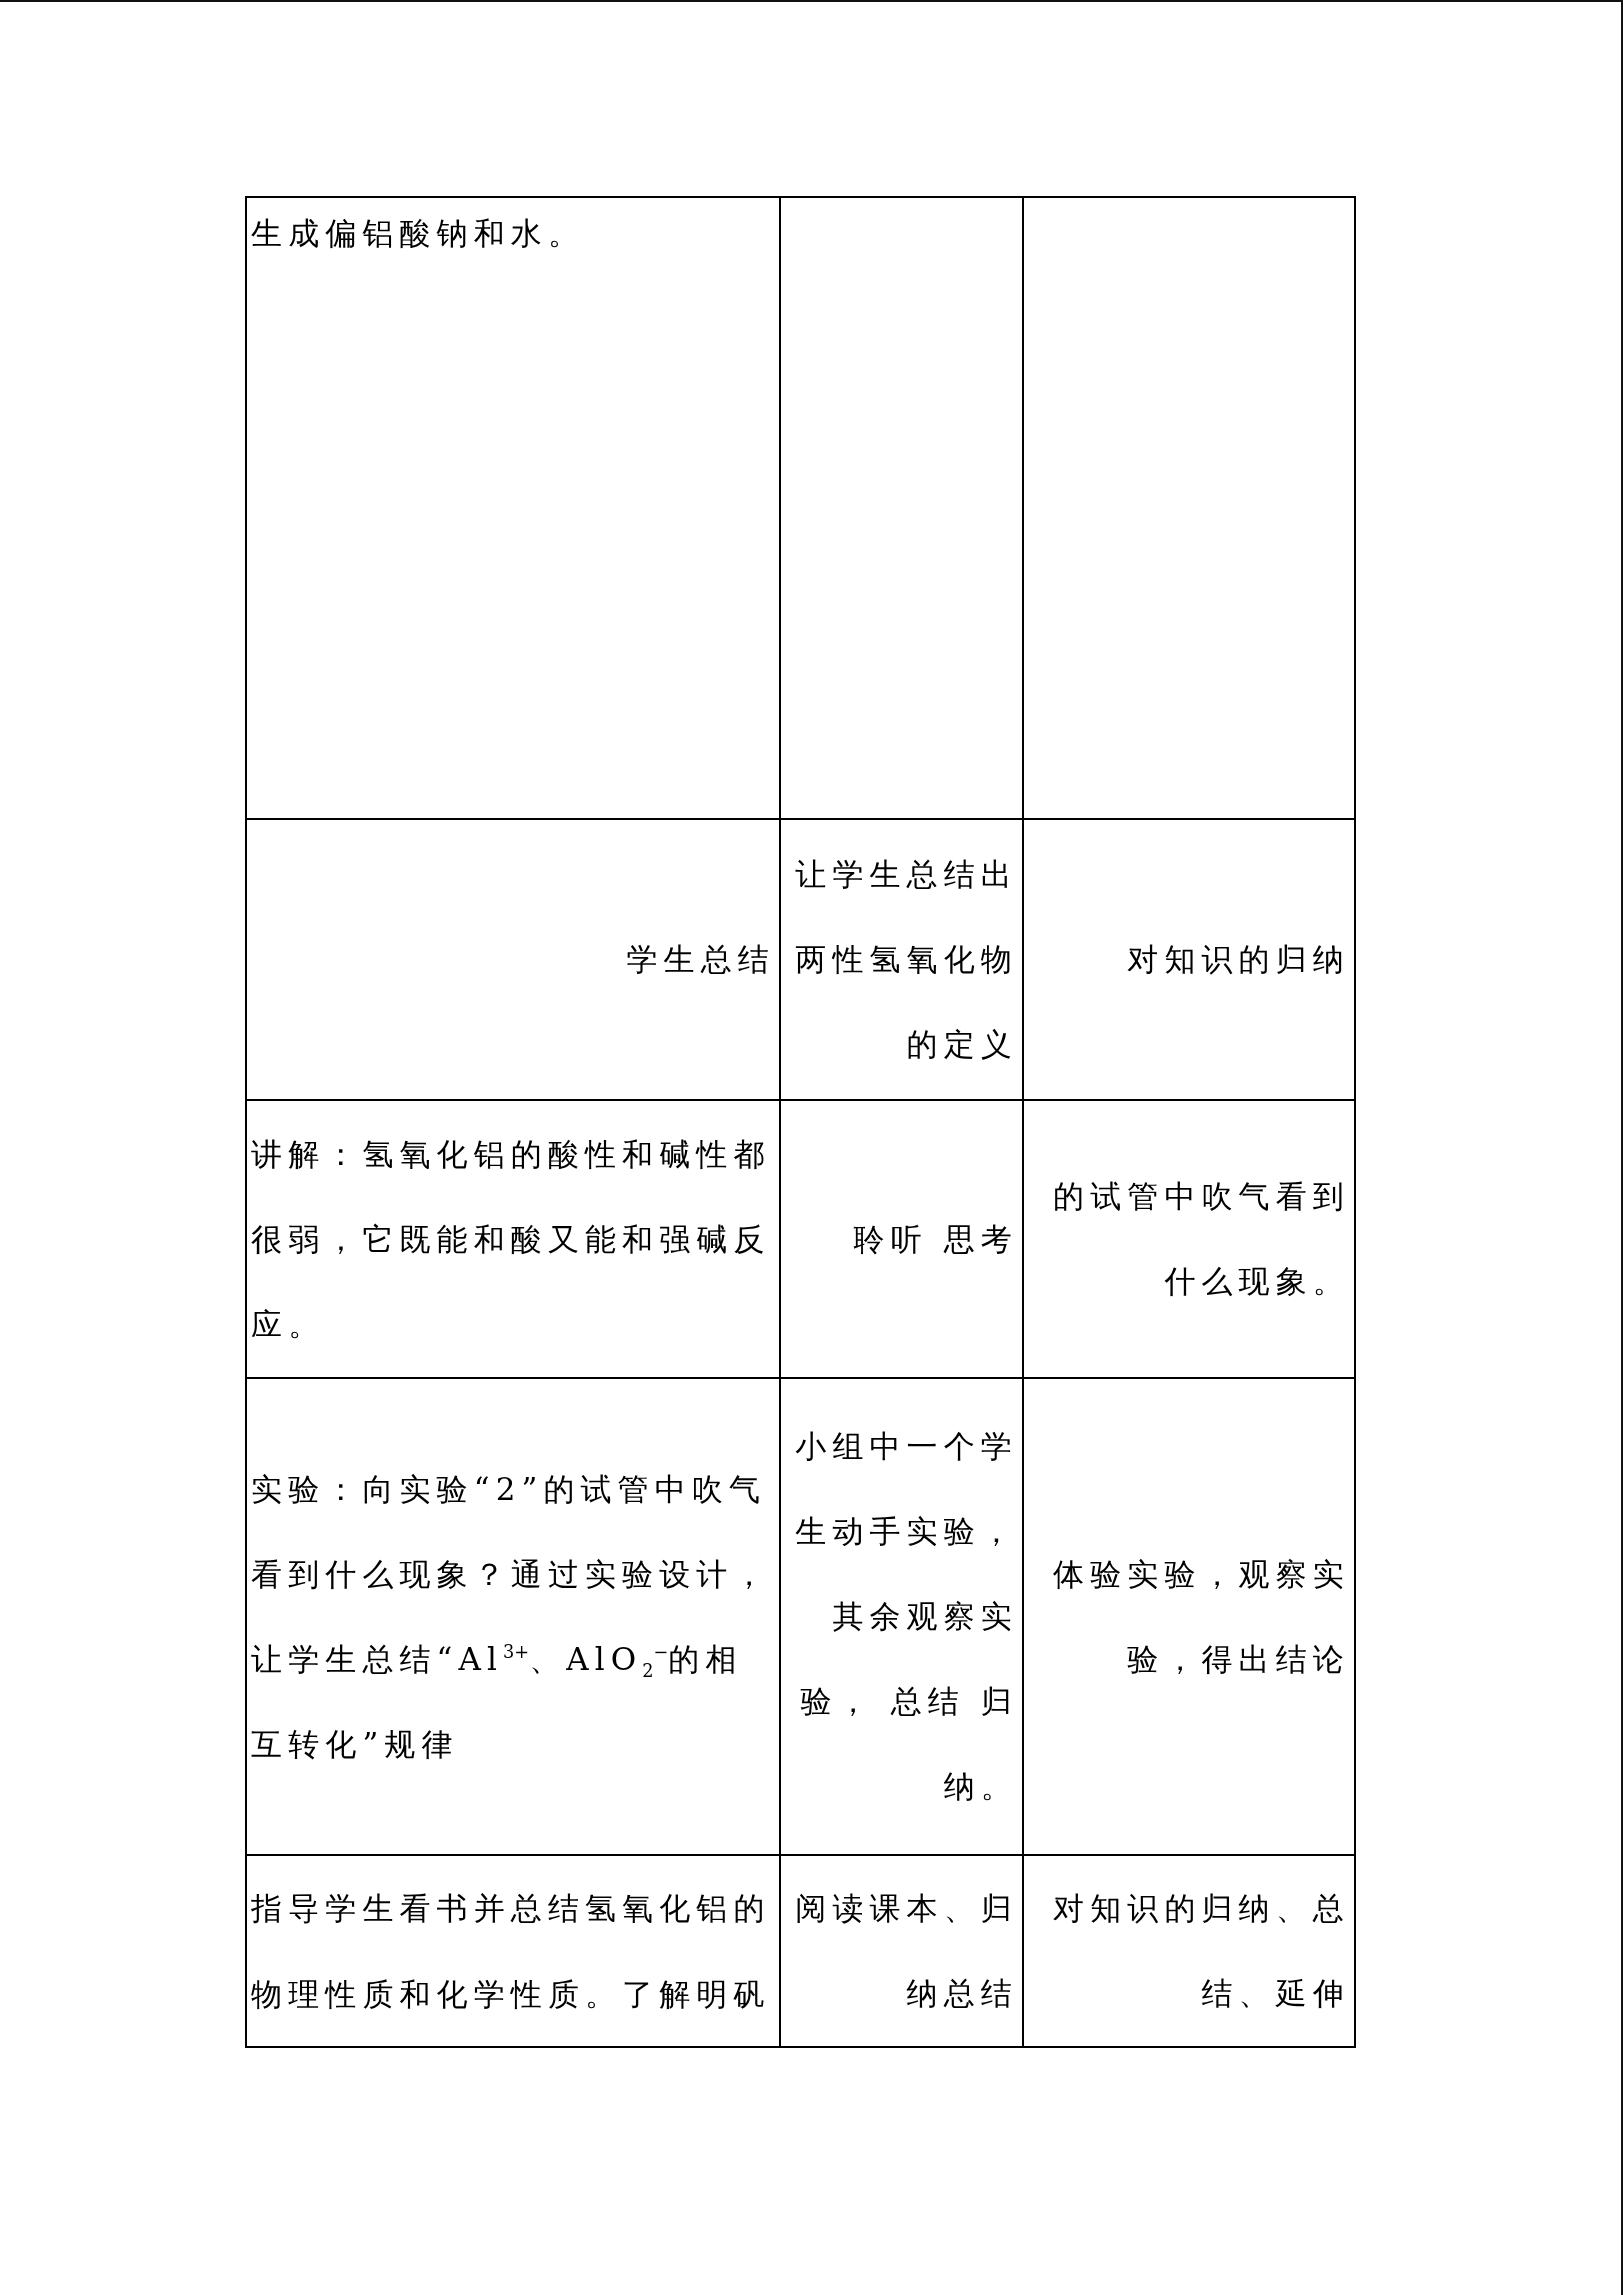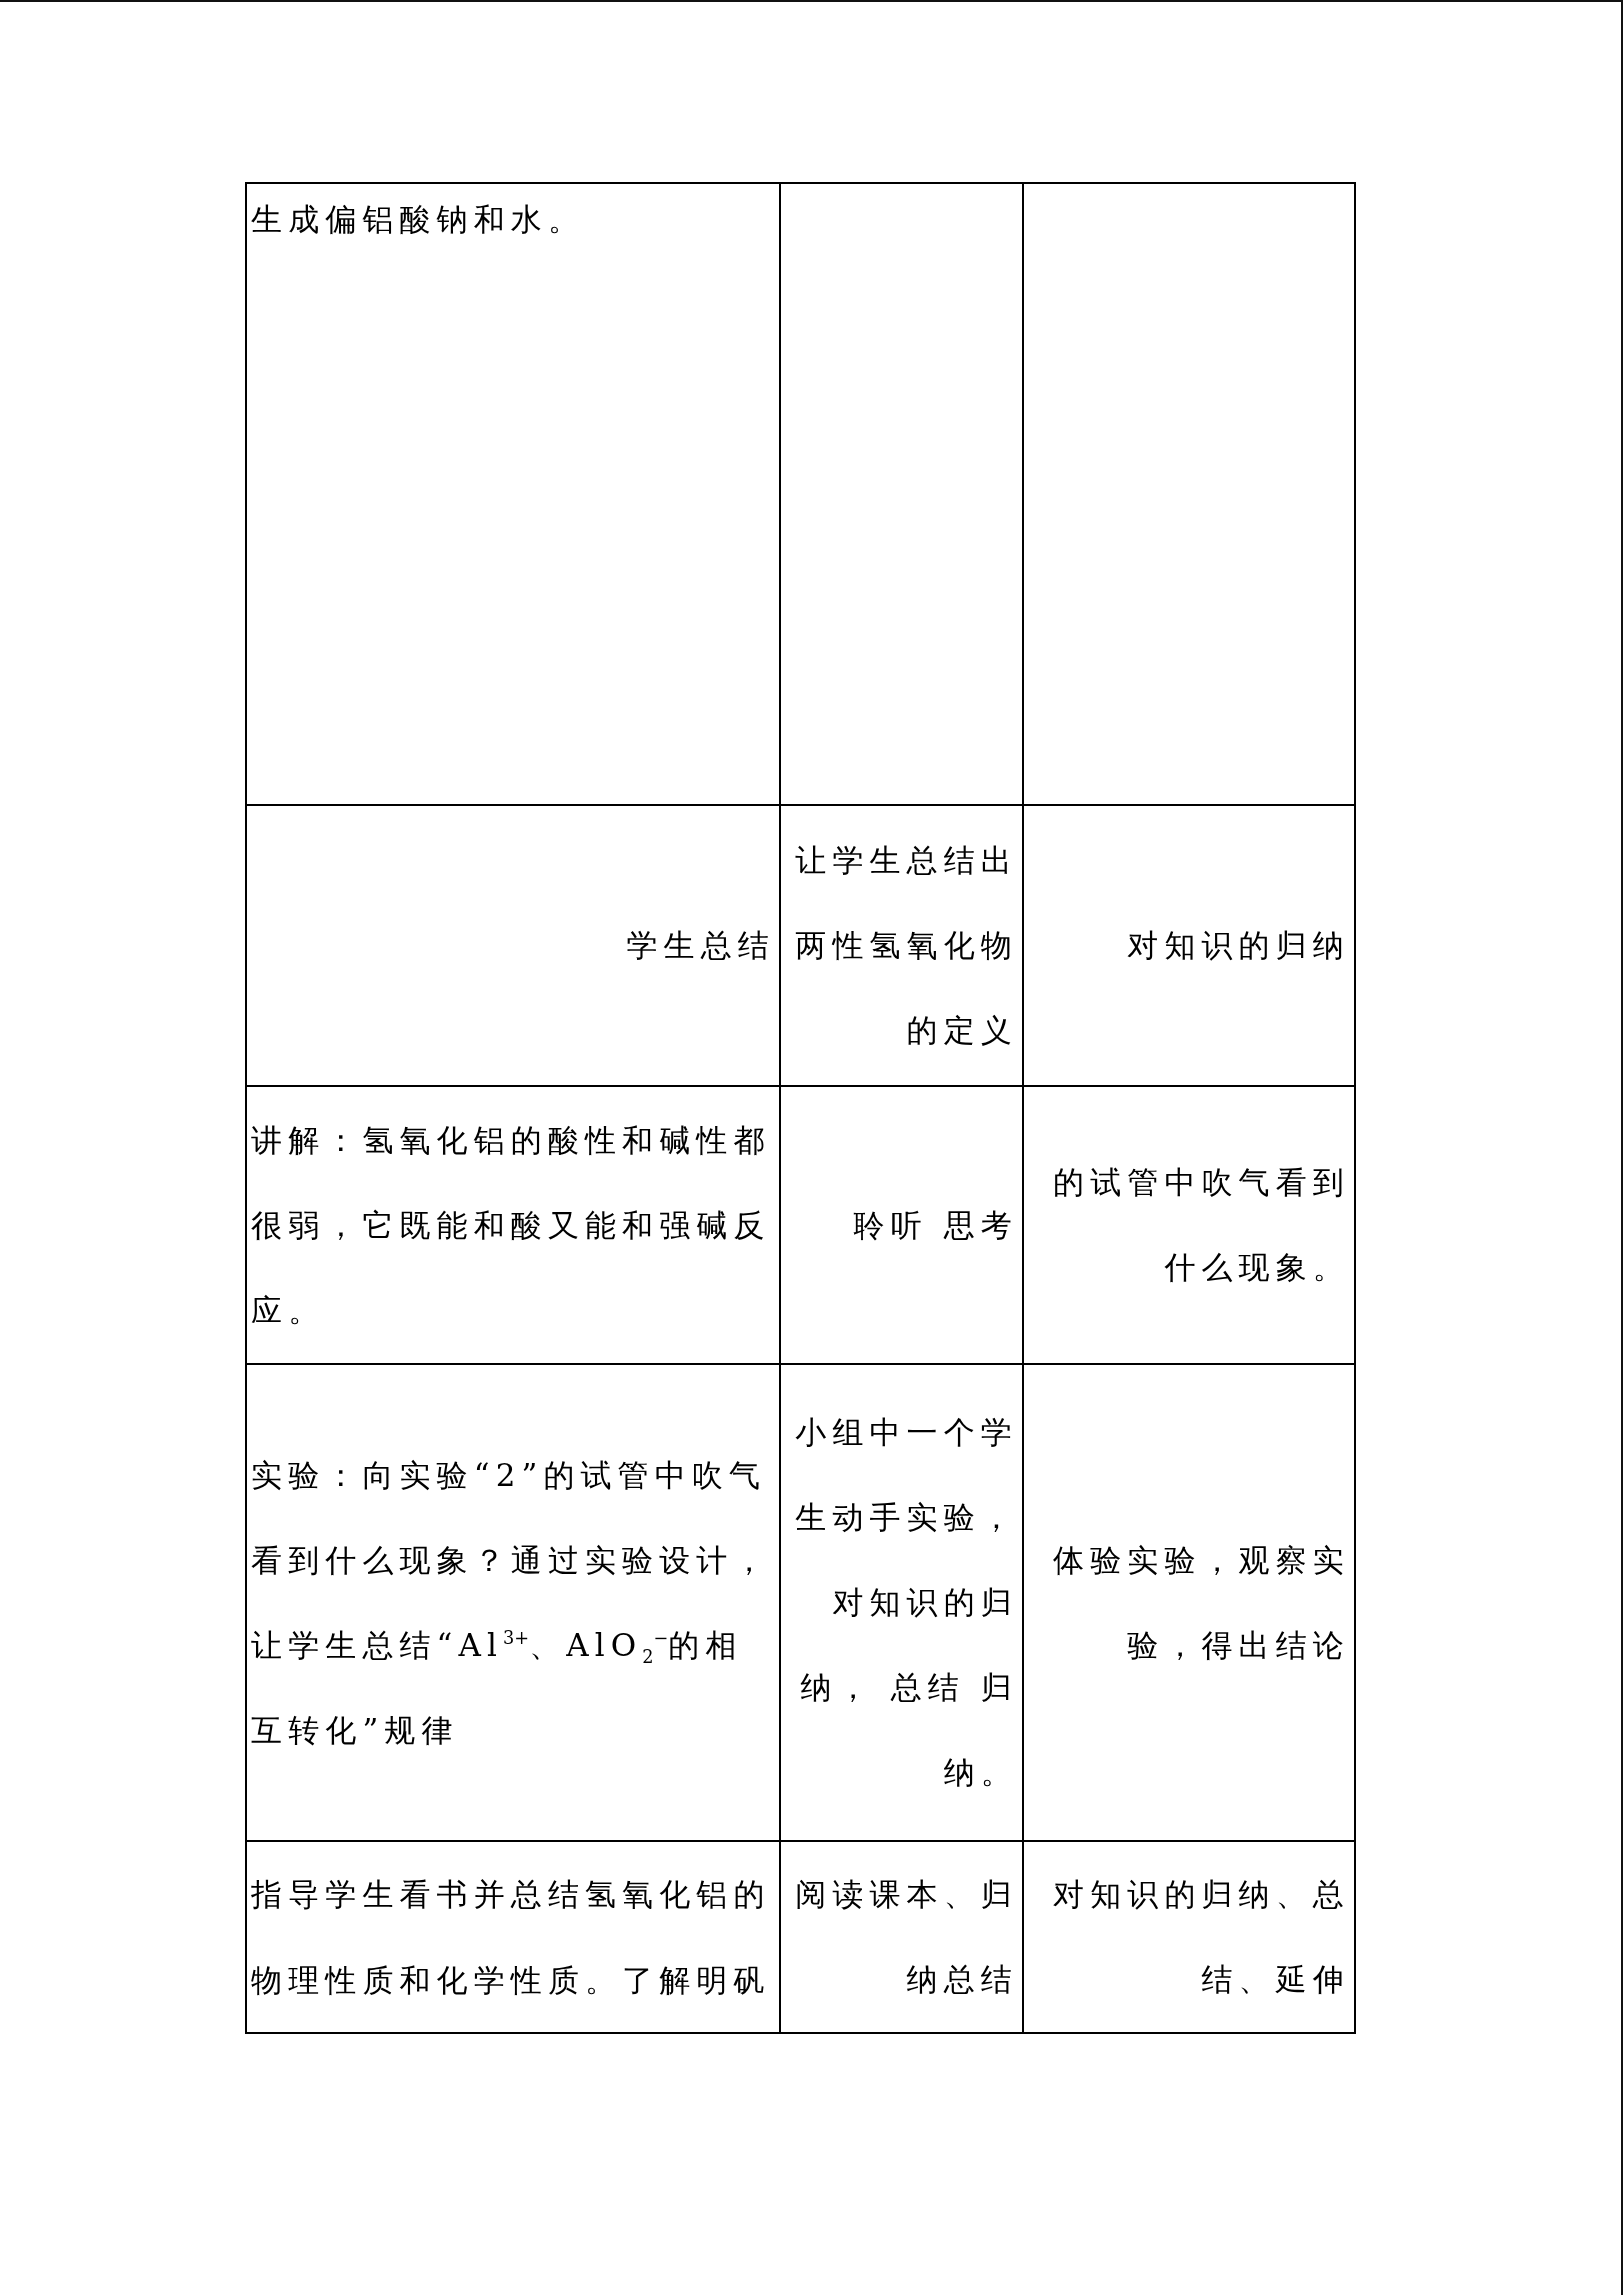--- a/index.html
+++ b/index.html
@@ -21,21 +21,21 @@
       background: #111;
     }
     .page-edge-right {
       position: absolute; right: 0; top: 0;
       width: 2px; height: 2295px;
       background: #111;
     }
     .lesson-table {
       position: absolute;
       left: 245px;
-      top: 182px;
+      top: 196px;
       border-collapse: collapse;
       table-layout: fixed;
       border-radius: 13px;
     }
     .lesson-table td {
       border: 2.7px solid #000;
       padding: 0 4.1px;
       vertical-align: middle;
       font-size: 31px;
       letter-spacing: 6.1px;
@@ -107,21 +107,21 @@
       <td class="center">
         <span>的试管中吹气看到什么现象。</span>
       </td>
     </tr>
 
     <tr class="row-4">
       <td class="left">
         <span><span>实验：向实验“2”的试管中吹气看到什么现象？通过实验设计，让学生总结“Al</span><sup>3+</sup><span>、AlO</span><sub>2</sub><sup>−</sup><span>的相互转化”规律</span></span>
       </td>
       <td class="center">
-        <span>小组中一个学生动手实验，对知识的归纳， 总结 归纳。</span>
+        <span>小组中一个学生动手实验，其余观察实验， 总结 归纳。</span>
       </td>
       <td class="center">
         <span>体验实验，观察实验，得出结论</span>
       </td>
     </tr>
 
     <tr class="row-5">
       <td class="left">
         <span>指导学生看书并总结氢氧化铝的物理性质和化学性质。了解明矾</span>
       </td>

